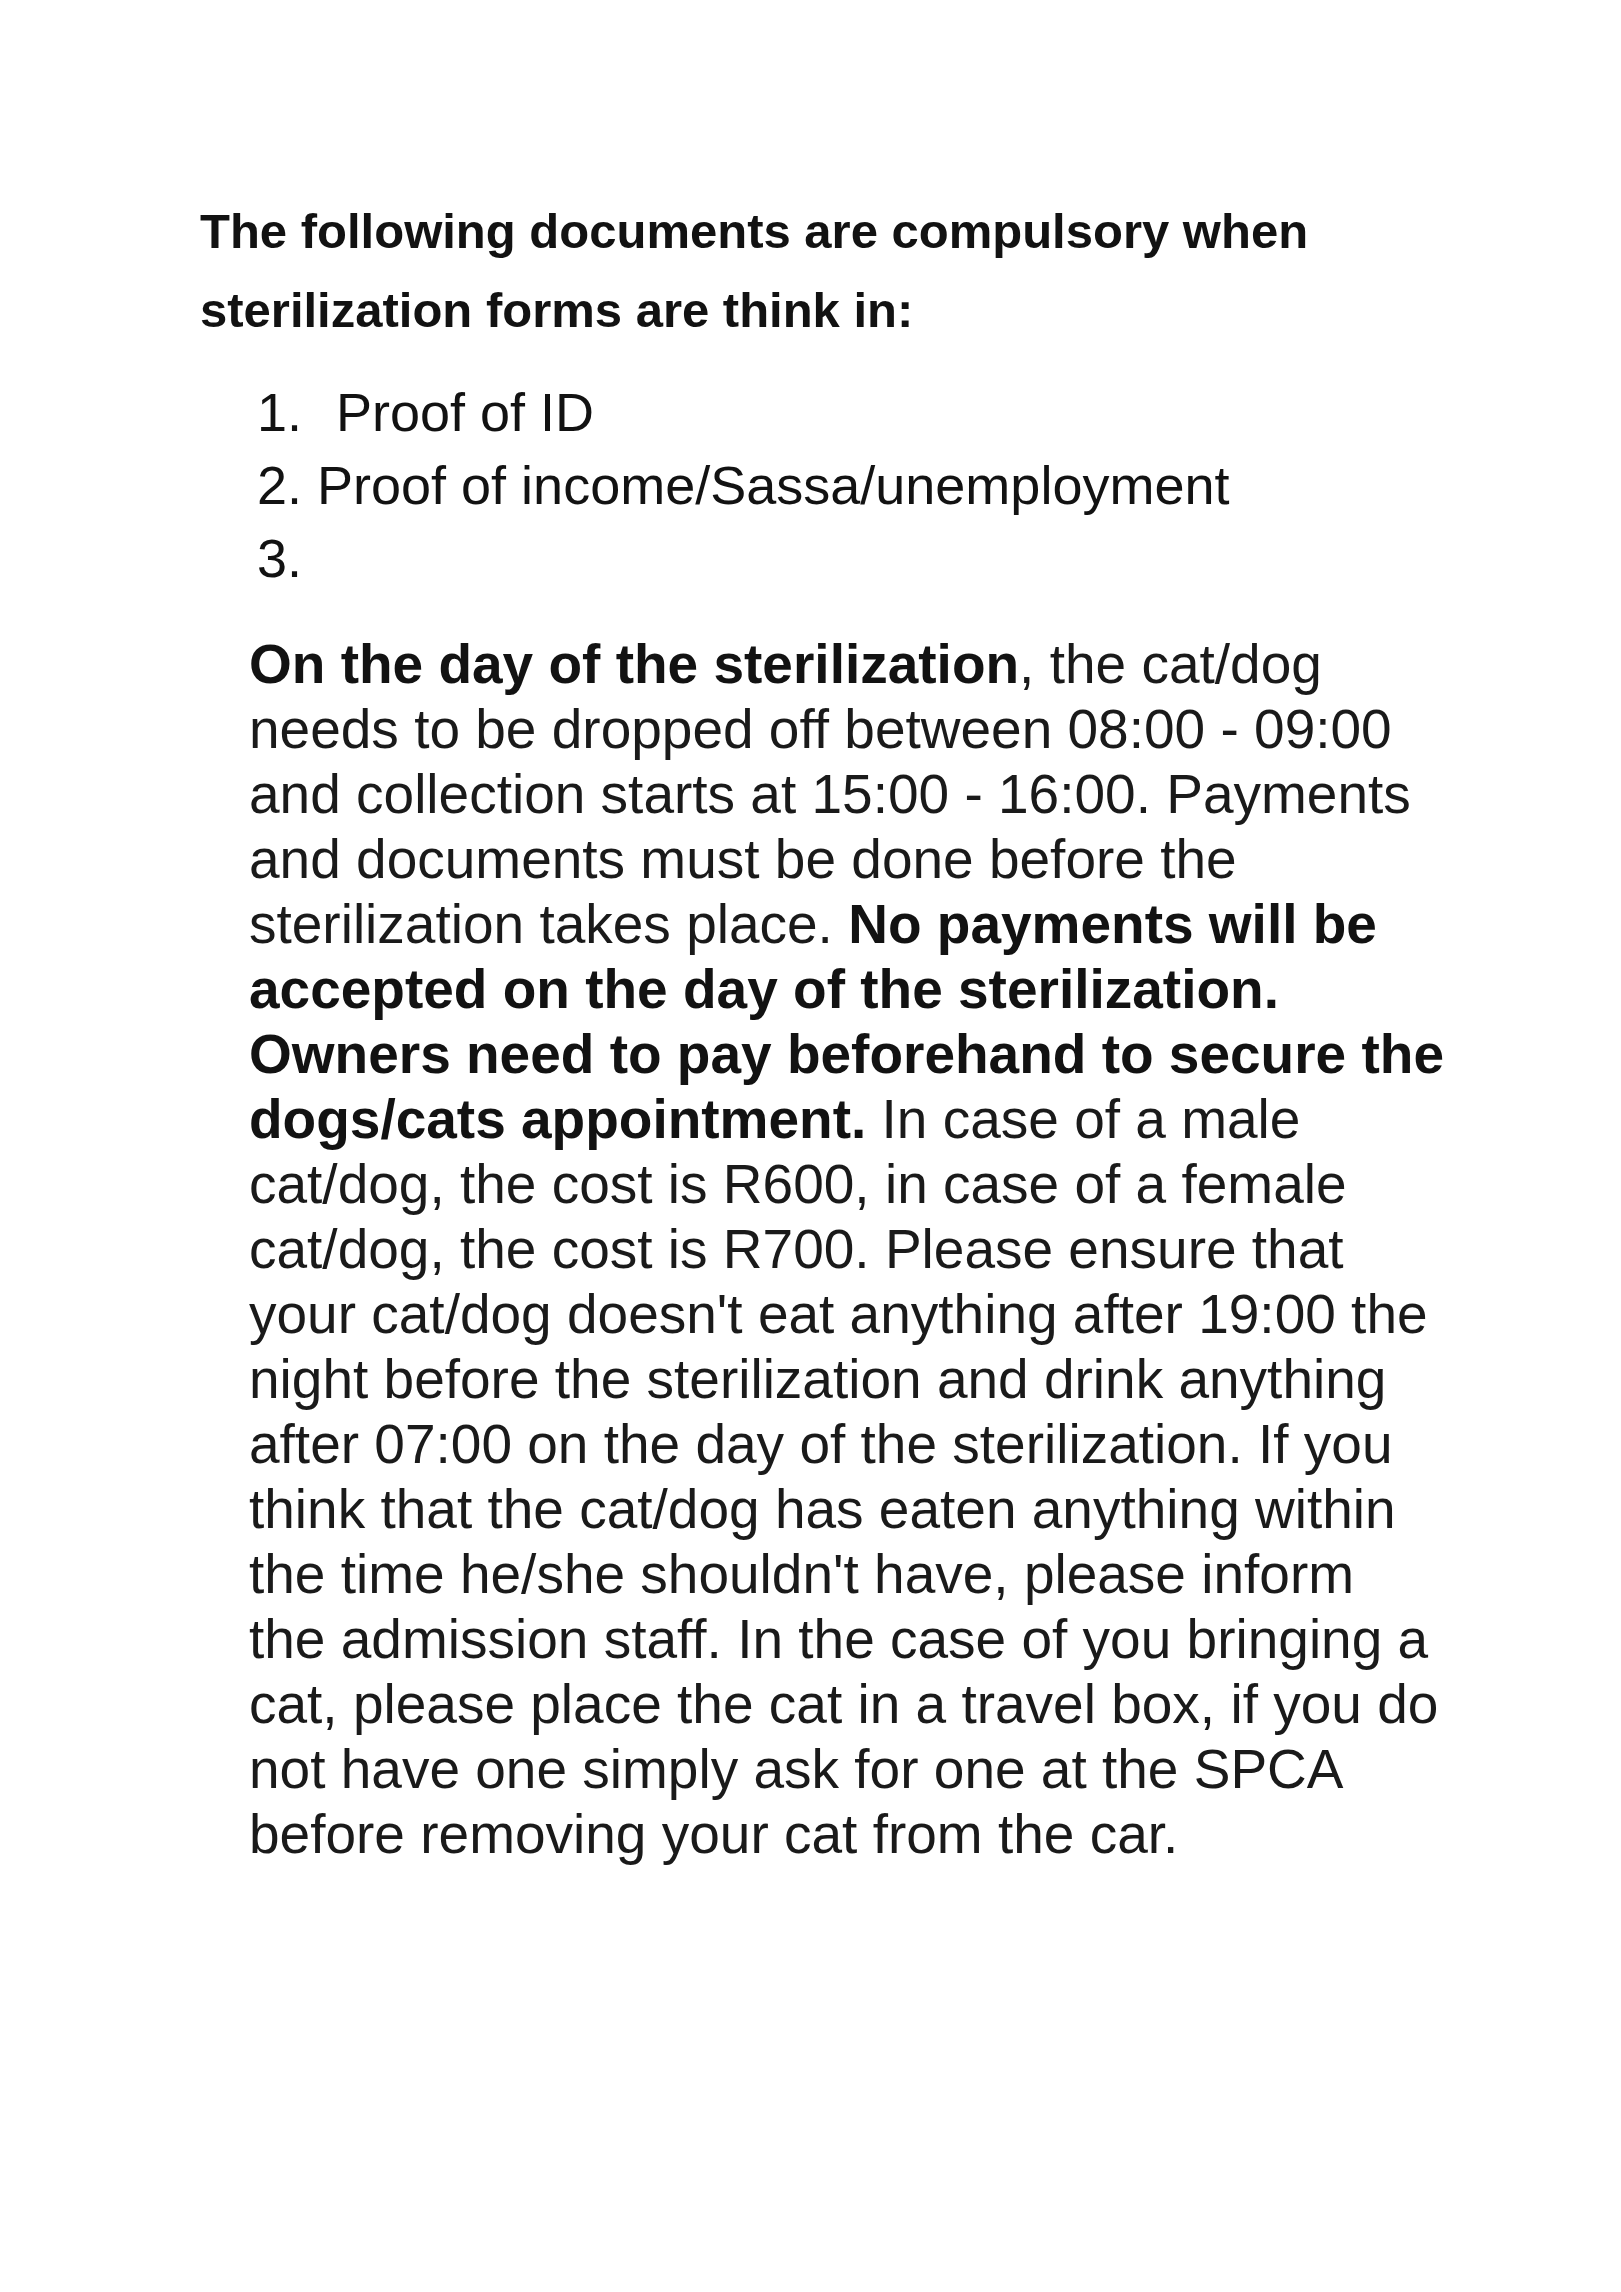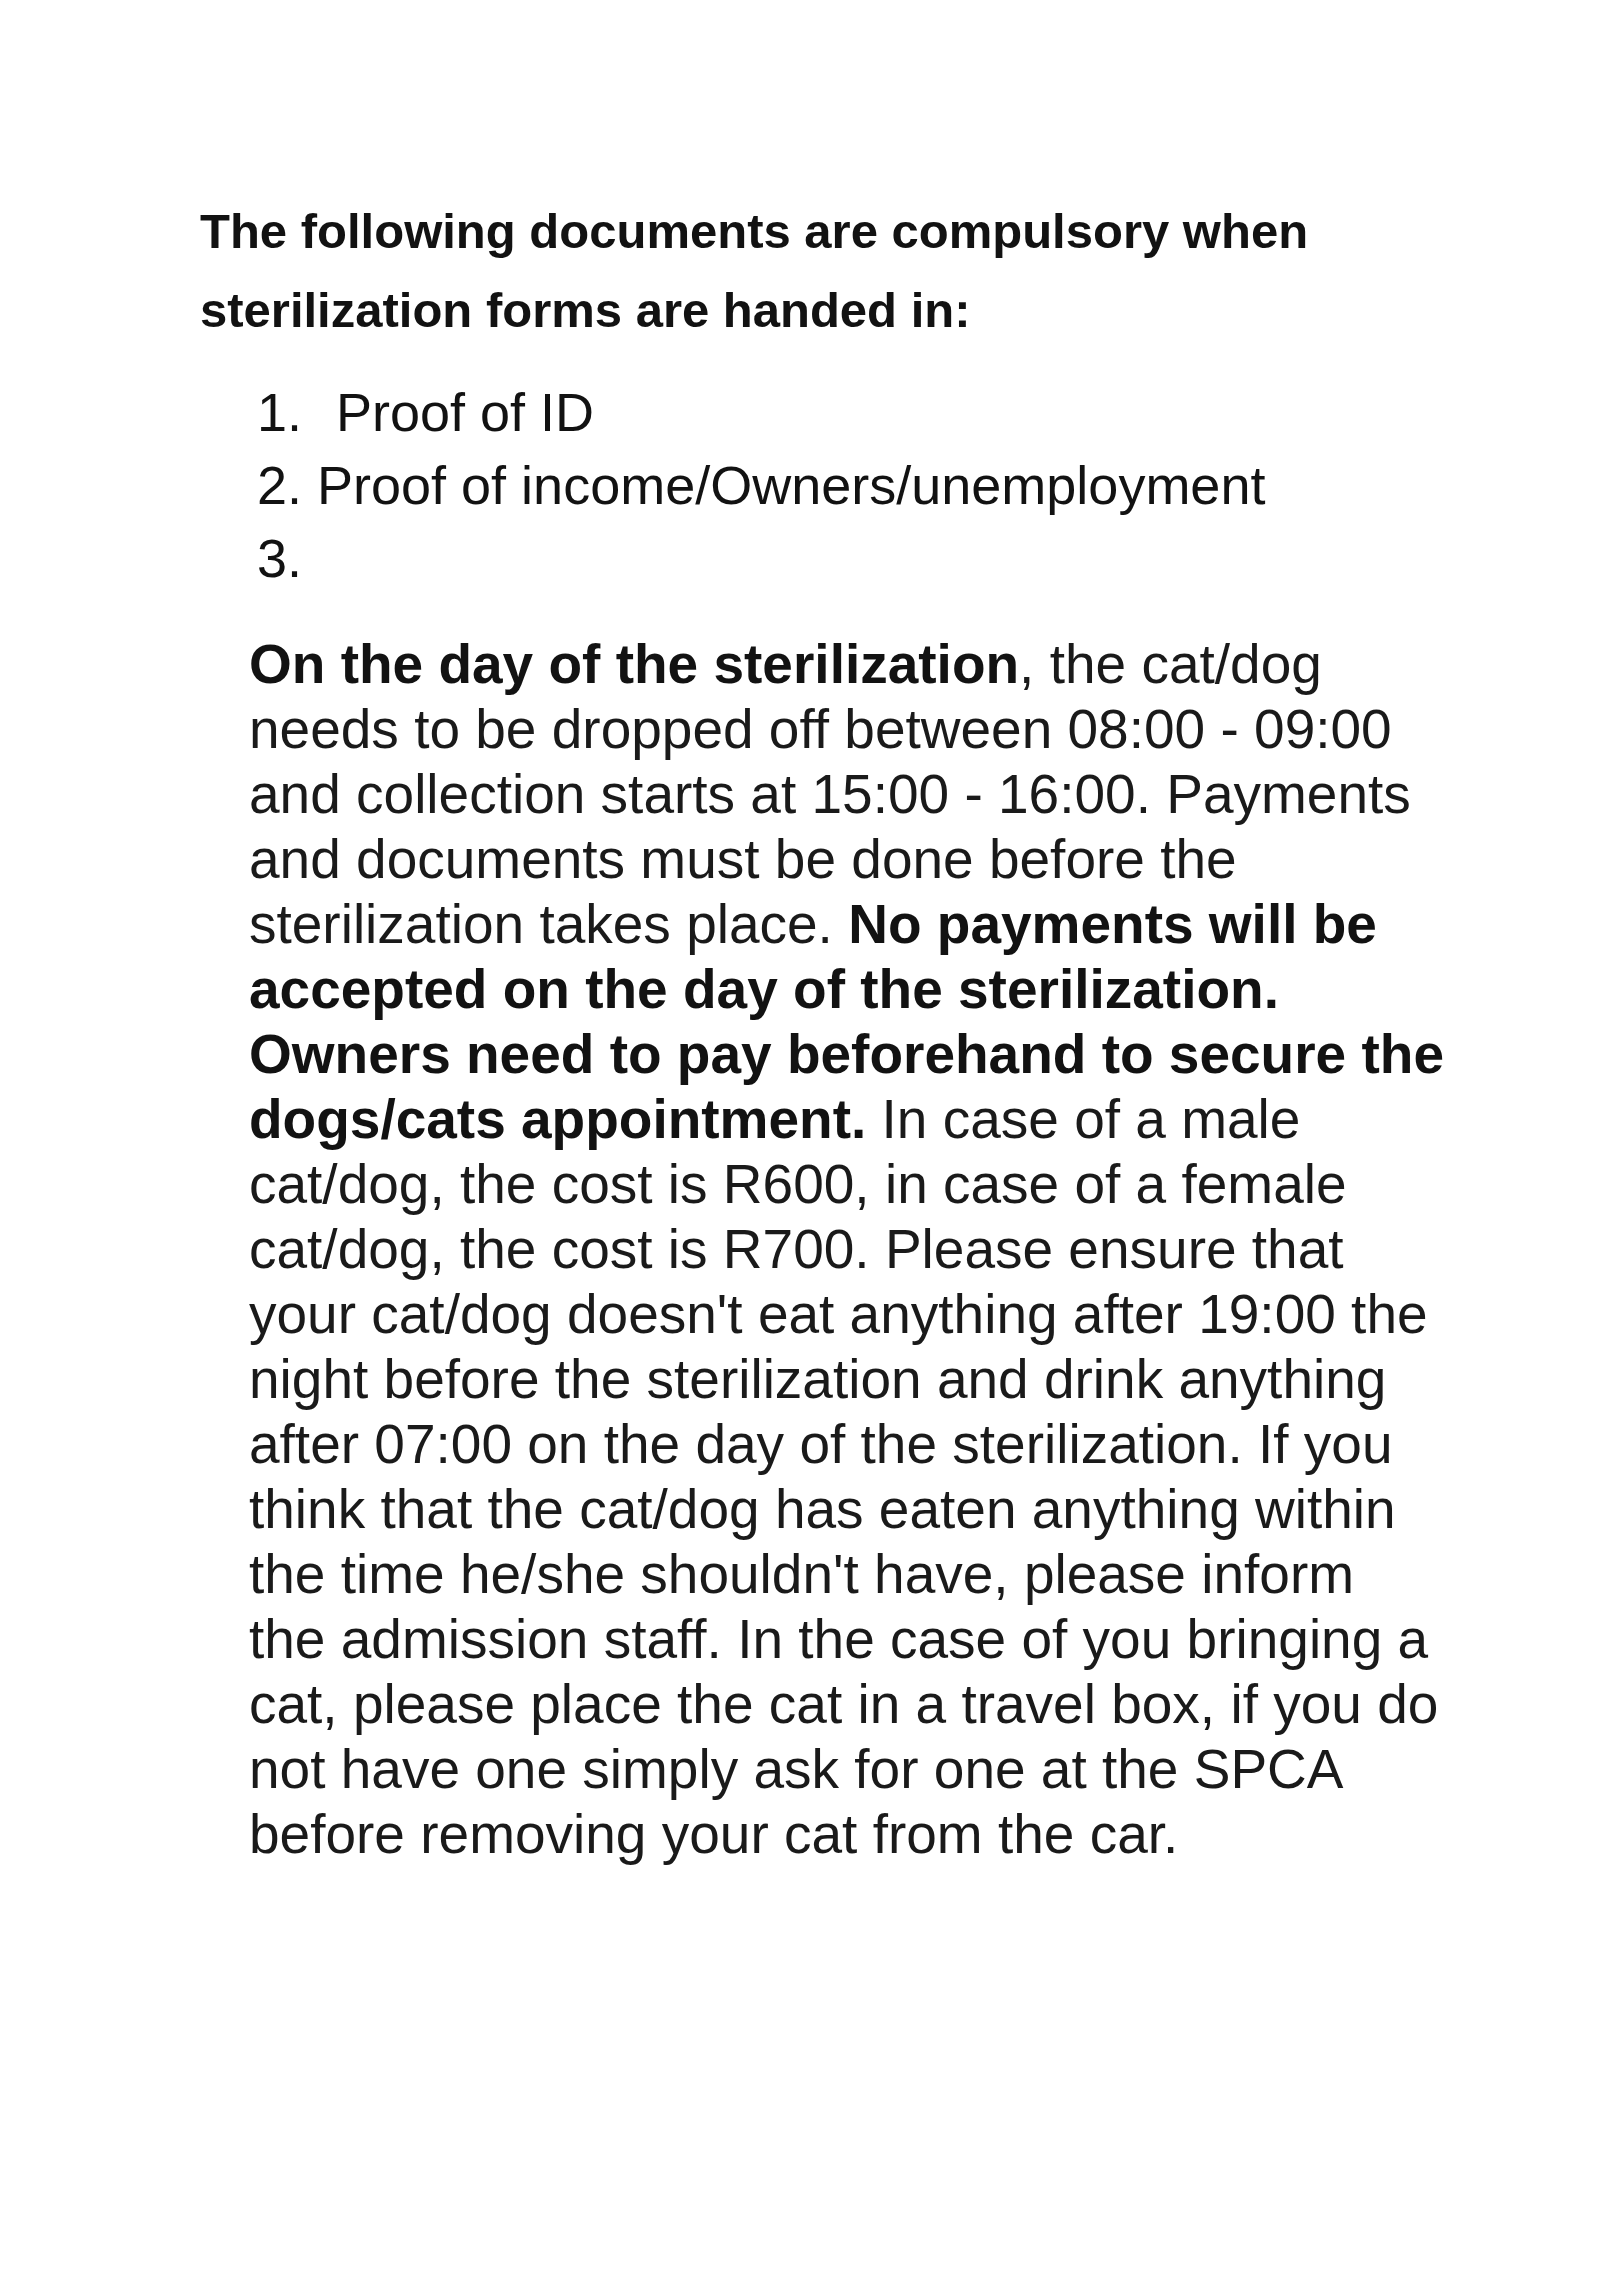--- a/index.html
+++ b/index.html
@@ -61,30 +61,30 @@
   }
   .para .b {
     font-weight: 700;
     color: #121212;
   }
 </style>
 </head>
 <body>
 
 <div class="page">
-  <div class="heading">The following documents are compulsory when sterilization forms are handed in:</div>
+  <div class="heading">The following documents are compulsory when sterilization forms are think in:</div>
 
   <div class="list">
       <div class="list-item">
         <span class="num">1.</span>
         <span class="txt">Proof of ID</span>
       </div>
       <div class="list-item">
         <span class="num">2.</span>
-        <span class="txt">Proof of income/Owners/unemployment</span>
+        <span class="txt">Proof of income/Sassa/unemployment</span>
       </div>
       <div class="list-item">
         <span class="num">3.</span>
       </div>
     </div>
 
   <div class="para"><span class="b">On the day of the sterilization</span><span>, the cat/dog needs to be dropped off between 08:00 - 09:00 and collection starts at 15:00 - 16:00. Payments and documents must be done before the sterilization takes place. </span><span class="b">No payments will be accepted on the day of the sterilization. Owners need to pay beforehand to secure the dogs/cats appointment.</span><span> In case of a male cat/dog, the cost is R600, in case of a female cat/dog, the cost is R700. Please ensure that your cat/dog doesn't eat anything after 19:00 the night before the sterilization and drink anything after 07:00 on the day of the sterilization. If you think that the cat/dog has eaten anything within the time he/she shouldn't have, please inform the admission staff. In the case of you bringing a cat, please place the cat in a travel box, if you do not have one simply ask for one at the SPCA before removing your cat from the car.</span></div>
 </div>
 
 

